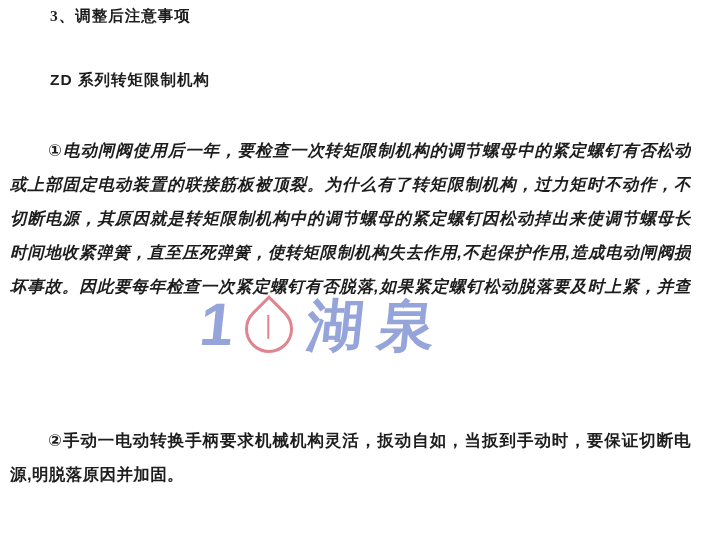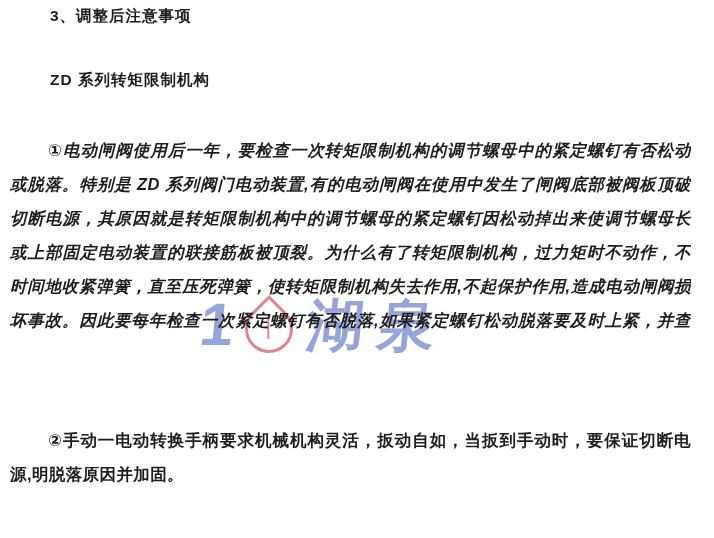--- a/index.html
+++ b/index.html
@@ -19,21 +19,21 @@
   .heading {
     position: absolute;
     left: 50px;
     font-size: 15.5px;
     font-weight: bold;
     line-height: 22px;
     letter-spacing: 1px;
     z-index: 2;
     white-space: nowrap;
   }
-  #heading-1 { top: 5px; }
+  #heading-1 { top: 5px; font-family: Liberation Serif, serif; }
   #heading-2 { top: 69px; }
   .para {
     position: absolute;
     left: 10px;
     width: 681px;
     z-index: 2;
   }
   #para-1 { top: 133px; font-style: italic; }
   #para-2 { top: 403px; margin-top: 20px; }
   #para-3 { top: 503px; }
@@ -111,23 +111,22 @@
     <span class="wm-numeral">1</span>
     <span class="wm-drop"></span>
     <span class="wm-brand">湖泉</span>
   </div>
 
   <div id="heading-1" class="heading">3、调整后注意事项</div>
   <div id="heading-2" class="heading">ZD 系列转矩限制机构</div>
 
   <div id="para-1" class="para">
     <div class="line first fill">①电动闸阀使用后一年，要检查一次转矩限制机构的调节螺母中的紧定螺钉有否松动</div>
-    <div class="line fill">或脱落。特别是 ZD 系列阀门电动装置,有的电动闸阀在使用中发生了闸阀底部被阀板顶破</div>
+    <div class="line fill">或上部固定电动装置的联接筋板被顶裂。为什么有了转矩限制机构，过力矩时不动作，不</div>
     <div class="line fill">切断电源，其原因就是转矩限制机构中的调节螺母的紧定螺钉因松动掉出来使调节螺母长</div>
-    <div class="line fill">或上部固定电动装置的联接筋板被顶裂。为什么有了转矩限制机构，过力矩时不动作，不</div>
     <div class="line fill">时间地收紧弹簧，直至压死弹簧，使转矩限制机构失去作用,不起保护作用,造成电动闸阀损</div>
     <div class="line fill">坏事故。因此要每年检查一次紧定螺钉有否脱落,如果紧定螺钉松动脱落要及时上紧，并查</div>
   </div>
 
   <div id="para-2" class="para">
     <div class="line first fill">②手动一电动转换手柄要求机械机构灵活，扳动自如，当扳到手动时，要保证切断电</div>
     <div class="line">源,明脱落原因并加固。</div>
   </div>
 
 

